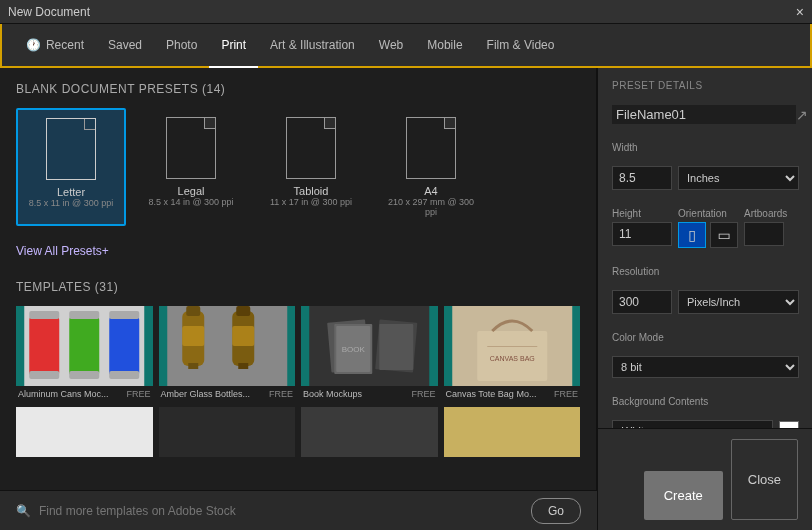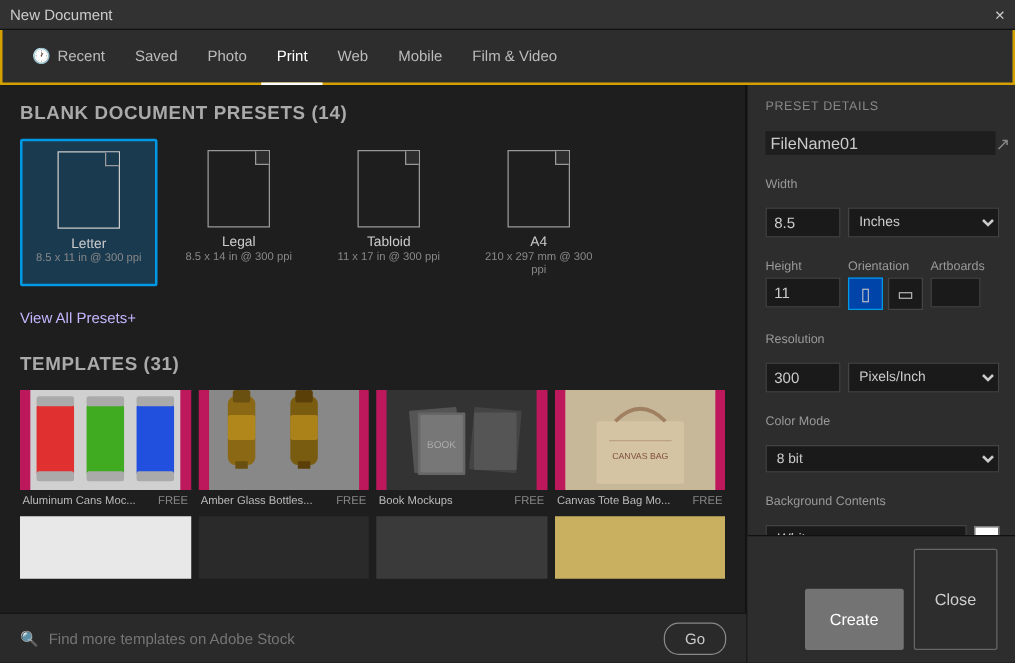--- a/index.html
+++ b/index.html
@@ -56,22 +56,22 @@
       flex: 1;
       padding: 14px 16px;
       overflow-y: auto;
       border-right: 1px solid #111;
     }
     .left-panel::-webkit-scrollbar { width: 6px; }
     .left-panel::-webkit-scrollbar-track { background: #2d2d2d; }
     .left-panel::-webkit-scrollbar-thumb { background: #555; }
 
     .section-title {
-      font-size: 15px;
-      font-weight: bold;
+      font-size: 12px;
+      font-weight: normal;
       color: #aaa;
       letter-spacing: 0.5px;
       margin-bottom: 12px;
       text-transform: uppercase;
     }
 
     
     .presets-grid {
       display: flex;
       gap: 10px;
@@ -136,21 +136,21 @@
       gap: 6px;
       margin-bottom: 8px;
     }
     .template-item {
       position: relative;
       cursor: pointer;
     }
     .template-thumb {
       width: 100%;
       height: 80px;
-      background: #be185d;
+      background: #0f766e;
       overflow: hidden;
       display: flex;
       align-items: center;
       justify-content: center;
     }
     .template-label {
       font-size: 9px;
       color: #bbb;
       padding: 3px 2px 0;
       display: flex;
@@ -381,20 +381,23 @@
     <span>Recent</span>
   </div>
   <div class="nav-tab">
     <span>Saved</span>
   </div>
   <div class="nav-tab">
     <span>Photo</span>
   </div>
   <div class="nav-tab active">
     <span>Print</span>
+  </div>
+  <div class="nav-tab">
+    <span>Art &amp; Illustration</span>
   </div>
   <div class="nav-tab">
     <span>Web</span>
   </div>
   <div class="nav-tab">
     <span>Mobile</span>
   </div>
   <div class="nav-tab">
     <span>Film &amp; Video</span>
   </div>

